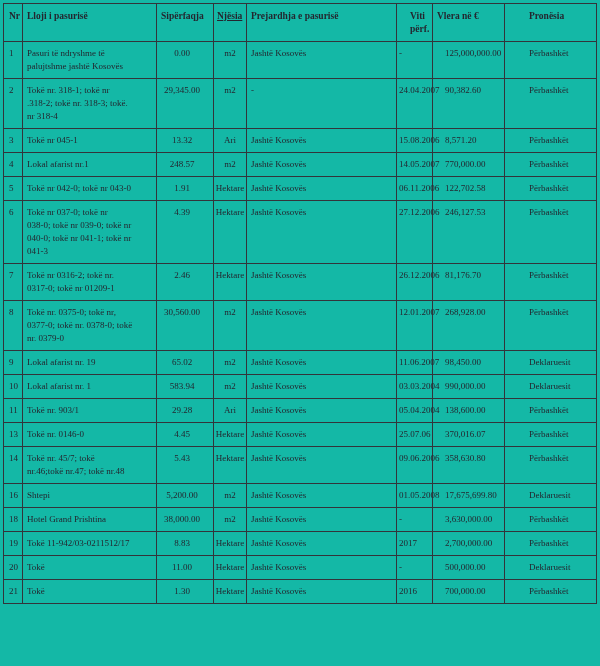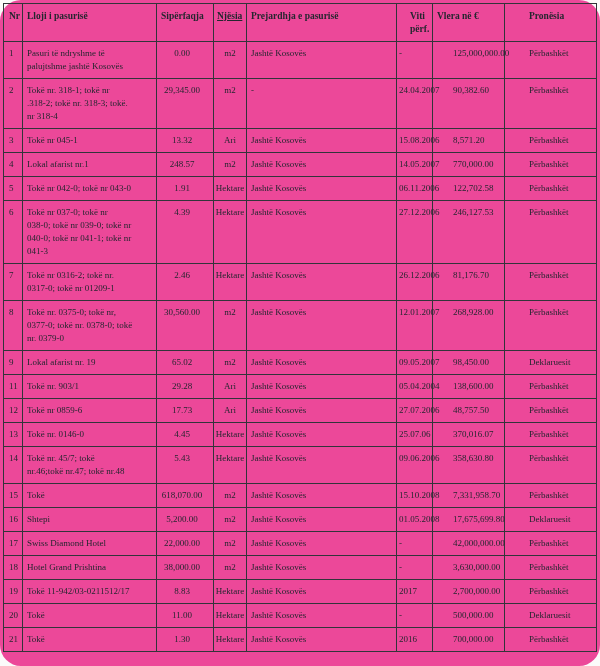--- a/index.html
+++ b/index.html
@@ -10,22 +10,21 @@
     width: 600px;
     height: 666px;
     position: relative;
     overflow: hidden;
     background: #fbfbfa;
     font-family: "Liberation Serif", serif;
   }
   .scan-page {
     position: absolute;
     inset: 0;
-    background: #ec4899;
-    border-radius: 21px;
+    background: #14b8a6;
   }
   table.assets {
     position: absolute;
     left: 3px;
     top: 3px;
     width: 593px;
     border-collapse: collapse;
     table-layout: fixed;
     font-family: "Liberation Serif", serif;
     font-size: 9px;
@@ -46,21 +45,21 @@
     padding: 6px 4px 5px 4px;
   }
   
   th.c-0, td.c-0 { padding-left: 5px; padding-right: 1px; }
   td.c-2 { text-align: center; padding-left: 2px; padding-right: 8px; }
   td.c-3 { text-align: center; white-space: nowrap; padding-left: 1px; padding-right: 1px; }
   th.c-3 { padding-left: 3px; text-decoration: underline; }
   td.c-5 { white-space: nowrap; padding-left: 2px; padding-right: 0; }
   th.c-5 { padding-left: 13px; }
   th.c-6 { text-align: left; }
-  td.c-6 { padding-left: 20px; }
+  td.c-6 { padding-left: 12px; }
   th.c-7, td.c-7 { padding-left: 24px; }
 </style>
 </head>
 <body>
 
 <div class="scan-page">
   <table class="assets">
     <colgroup>
       <col style="width:19px">
       <col style="width:134px">
@@ -172,45 +171,45 @@
           <td class="c-5">12.01.2007</td>
           <td class="c-6">268,928.00</td>
           <td class="c-7">Përbashkët</td>
         </tr>
         <tr>
           <td class="c-0">9</td>
           <td class="c-1">Lokal afarist nr. 19</td>
           <td class="c-2">65.02</td>
           <td class="c-3">m2</td>
           <td class="c-4">Jashtë Kosovës</td>
-          <td class="c-5">09.05.2007</td>
+          <td class="c-5">11.06.2007</td>
           <td class="c-6">98,450.00</td>
+          <td class="c-7">Deklaruesit</td>
+        </tr>
+        <tr>
+          <td class="c-0">10</td>
+          <td class="c-1">Lokal afarist nr. 1</td>
+          <td class="c-2">583.94</td>
+          <td class="c-3">m2</td>
+          <td class="c-4">Jashtë Kosovës</td>
+          <td class="c-5">03.03.2004</td>
+          <td class="c-6">990,000.00</td>
           <td class="c-7">Deklaruesit</td>
         </tr>
         <tr>
           <td class="c-0">11</td>
           <td class="c-1">Tokë nr. 903/1</td>
           <td class="c-2">29.28</td>
           <td class="c-3">Ari</td>
           <td class="c-4">Jashtë Kosovës</td>
           <td class="c-5">05.04.2004</td>
           <td class="c-6">138,600.00</td>
           <td class="c-7">Përbashkët</td>
         </tr>
         <tr>
-          <td class="c-0">12</td>
-          <td class="c-1">Tokë nr 0859-6</td>
-          <td class="c-2">17.73</td>
-          <td class="c-3">Ari</td>
-          <td class="c-4">Jashtë Kosovës</td>
-          <td class="c-5">27.07.2006</td>
-          <td class="c-6">48,757.50</td>
-          <td class="c-7">Përbashkët</td>
-        </tr>
-        <tr>
           <td class="c-0">13</td>
           <td class="c-1">Tokë nr. 0146-0</td>
           <td class="c-2">4.45</td>
           <td class="c-3">Hektare</td>
           <td class="c-4">Jashtë Kosovës</td>
           <td class="c-5">25.07.06</td>
           <td class="c-6">370,016.07</td>
           <td class="c-7">Përbashkët</td>
         </tr>
         <tr>
@@ -218,48 +217,28 @@
           <td class="c-1">Tokë nr. 45/7; tokë
 nr.46;tokë nr.47; tokë nr.48</td>
           <td class="c-2">5.43</td>
           <td class="c-3">Hektare</td>
           <td class="c-4">Jashtë Kosovës</td>
           <td class="c-5">09.06.2006</td>
           <td class="c-6">358,630.80</td>
           <td class="c-7">Përbashkët</td>
         </tr>
         <tr>
-          <td class="c-0">15</td>
-          <td class="c-1">Tokë</td>
-          <td class="c-2">618,070.00</td>
-          <td class="c-3">m2</td>
-          <td class="c-4">Jashtë Kosovës</td>
-          <td class="c-5">15.10.2008</td>
-          <td class="c-6">7,331,958.70</td>
-          <td class="c-7">Përbashkët</td>
-        </tr>
-        <tr>
           <td class="c-0">16</td>
           <td class="c-1">Shtepi</td>
           <td class="c-2">5,200.00</td>
           <td class="c-3">m2</td>
           <td class="c-4">Jashtë Kosovës</td>
           <td class="c-5">01.05.2008</td>
           <td class="c-6">17,675,699.80</td>
           <td class="c-7">Deklaruesit</td>
-        </tr>
-        <tr>
-          <td class="c-0">17</td>
-          <td class="c-1">Swiss Diamond Hotel</td>
-          <td class="c-2">22,000.00</td>
-          <td class="c-3">m2</td>
-          <td class="c-4">Jashtë Kosovës</td>
-          <td class="c-5">-</td>
-          <td class="c-6">42,000,000.00</td>
-          <td class="c-7">Përbashkët</td>
         </tr>
         <tr>
           <td class="c-0">18</td>
           <td class="c-1">Hotel Grand Prishtina</td>
           <td class="c-2">38,000.00</td>
           <td class="c-3">m2</td>
           <td class="c-4">Jashtë Kosovës</td>
           <td class="c-5">-</td>
           <td class="c-6">3,630,000.00</td>
           <td class="c-7">Përbashkët</td>

